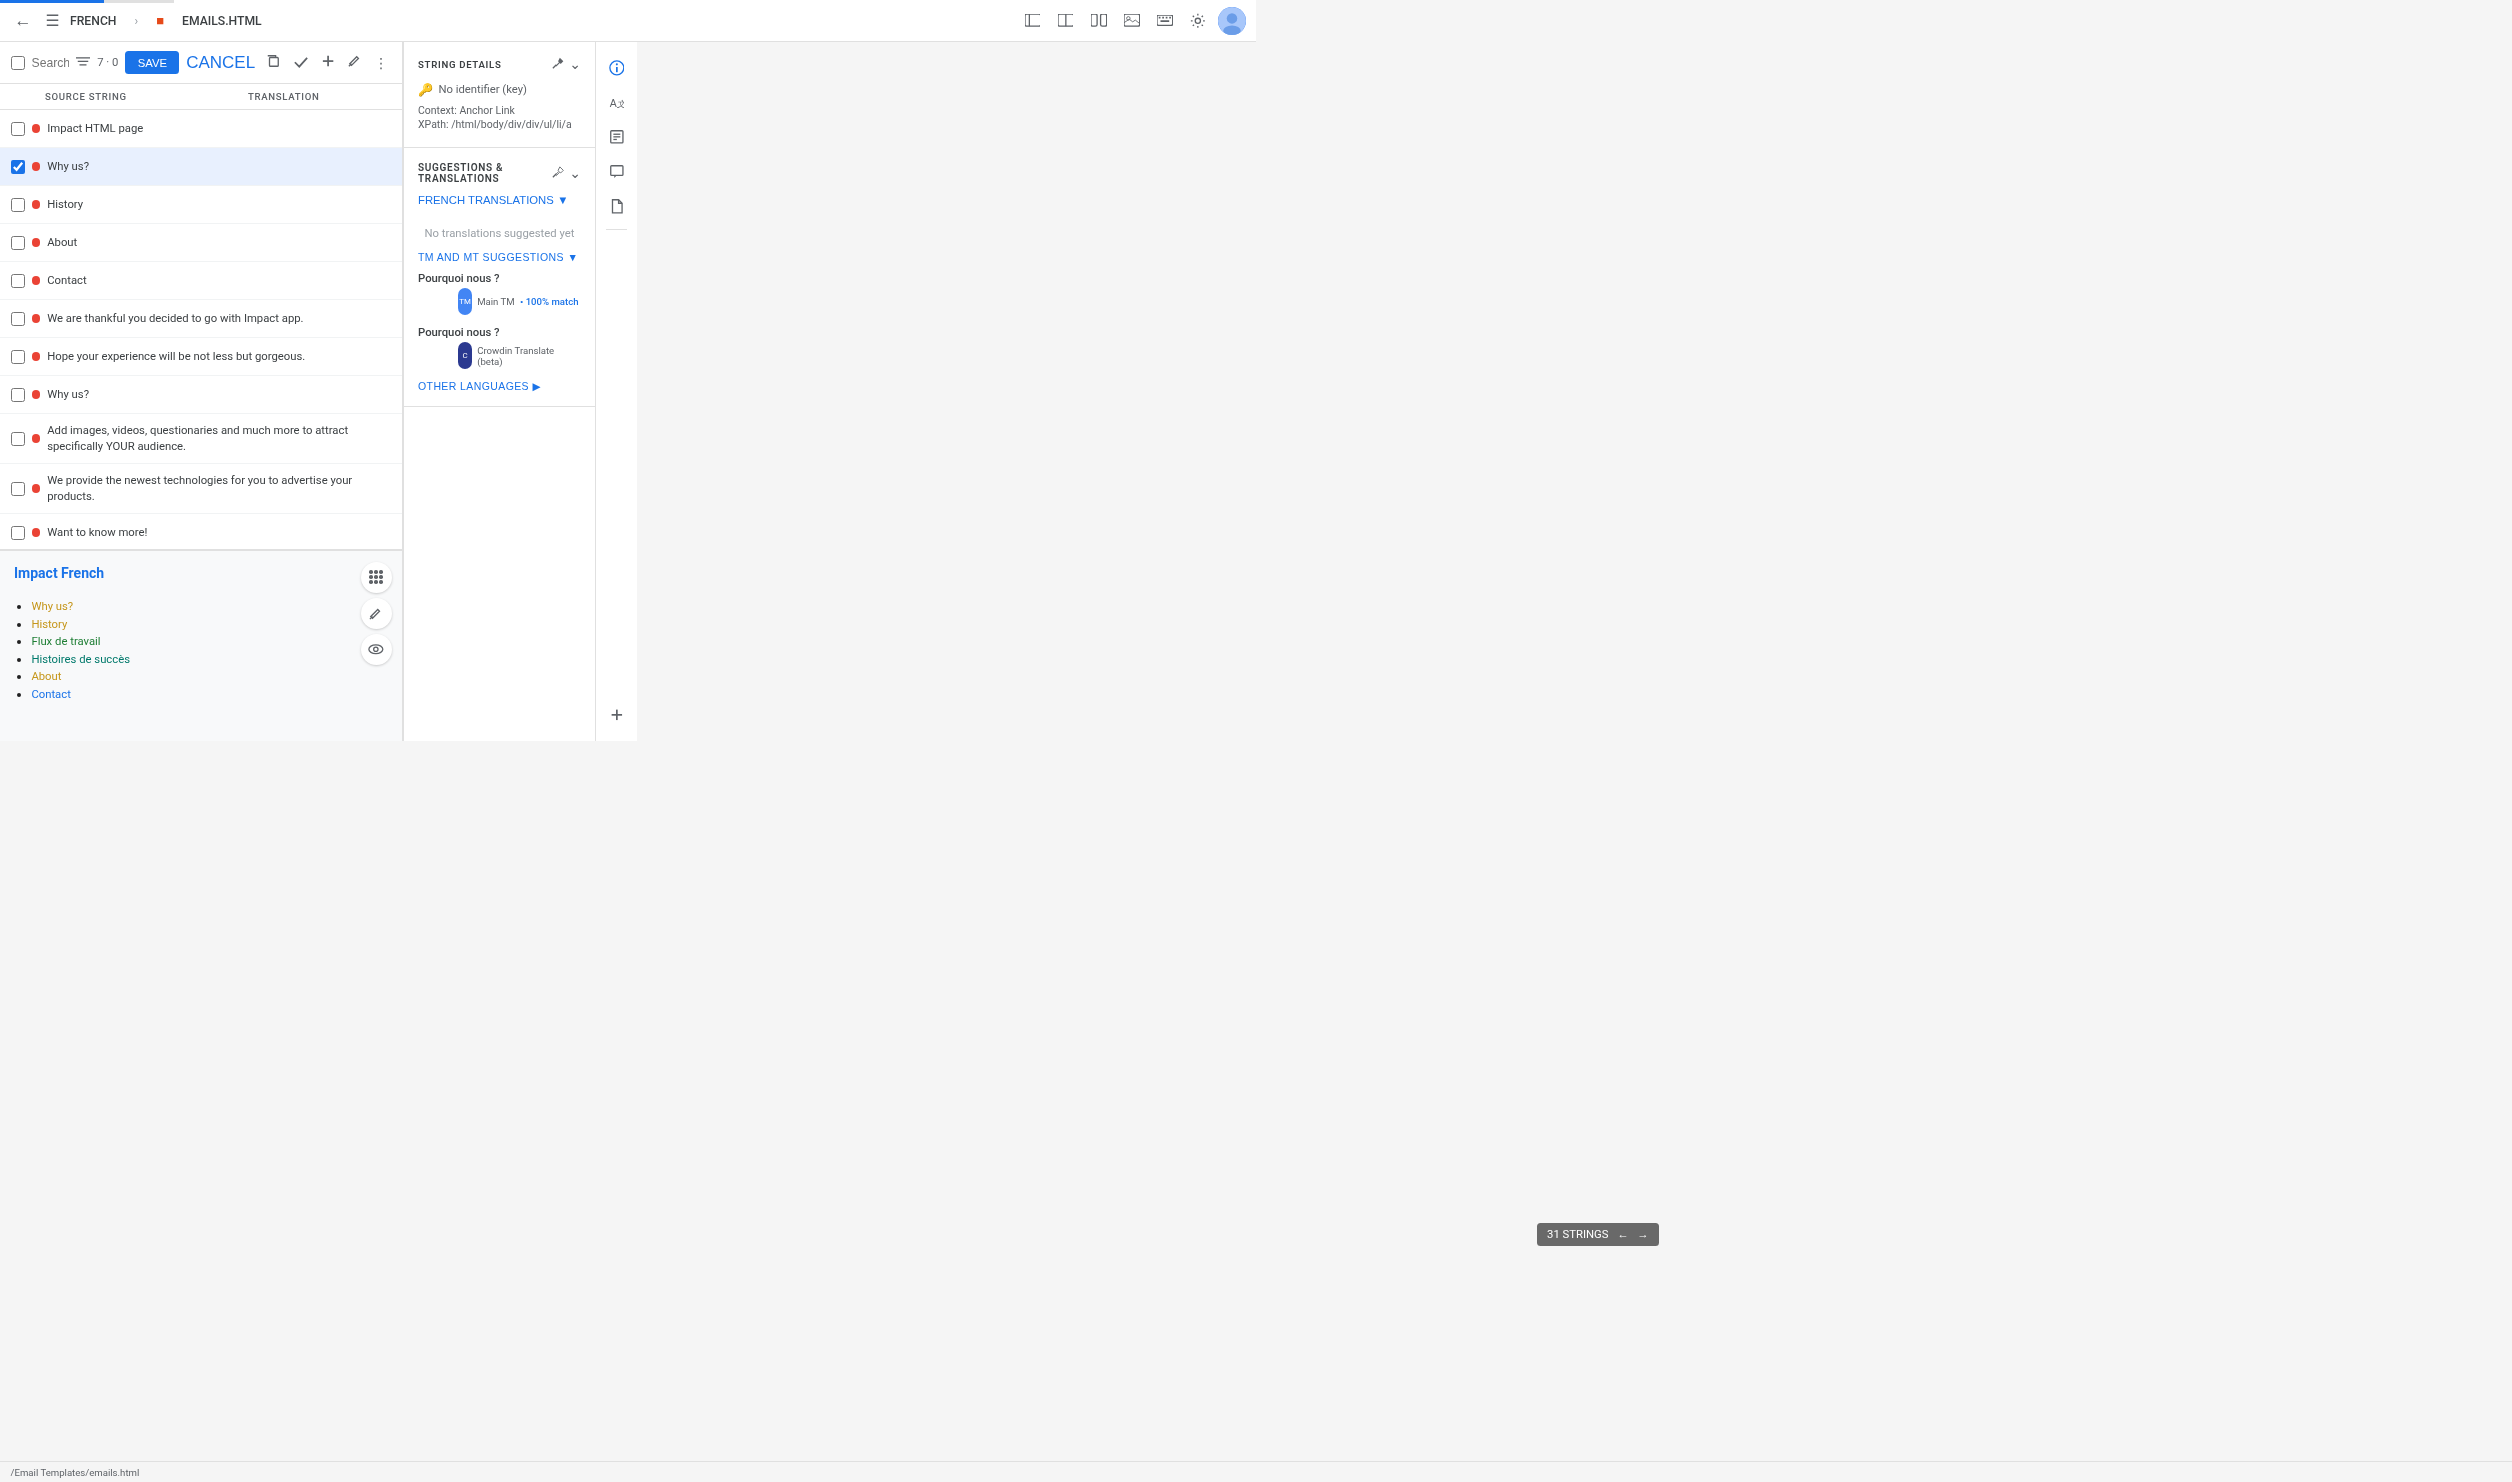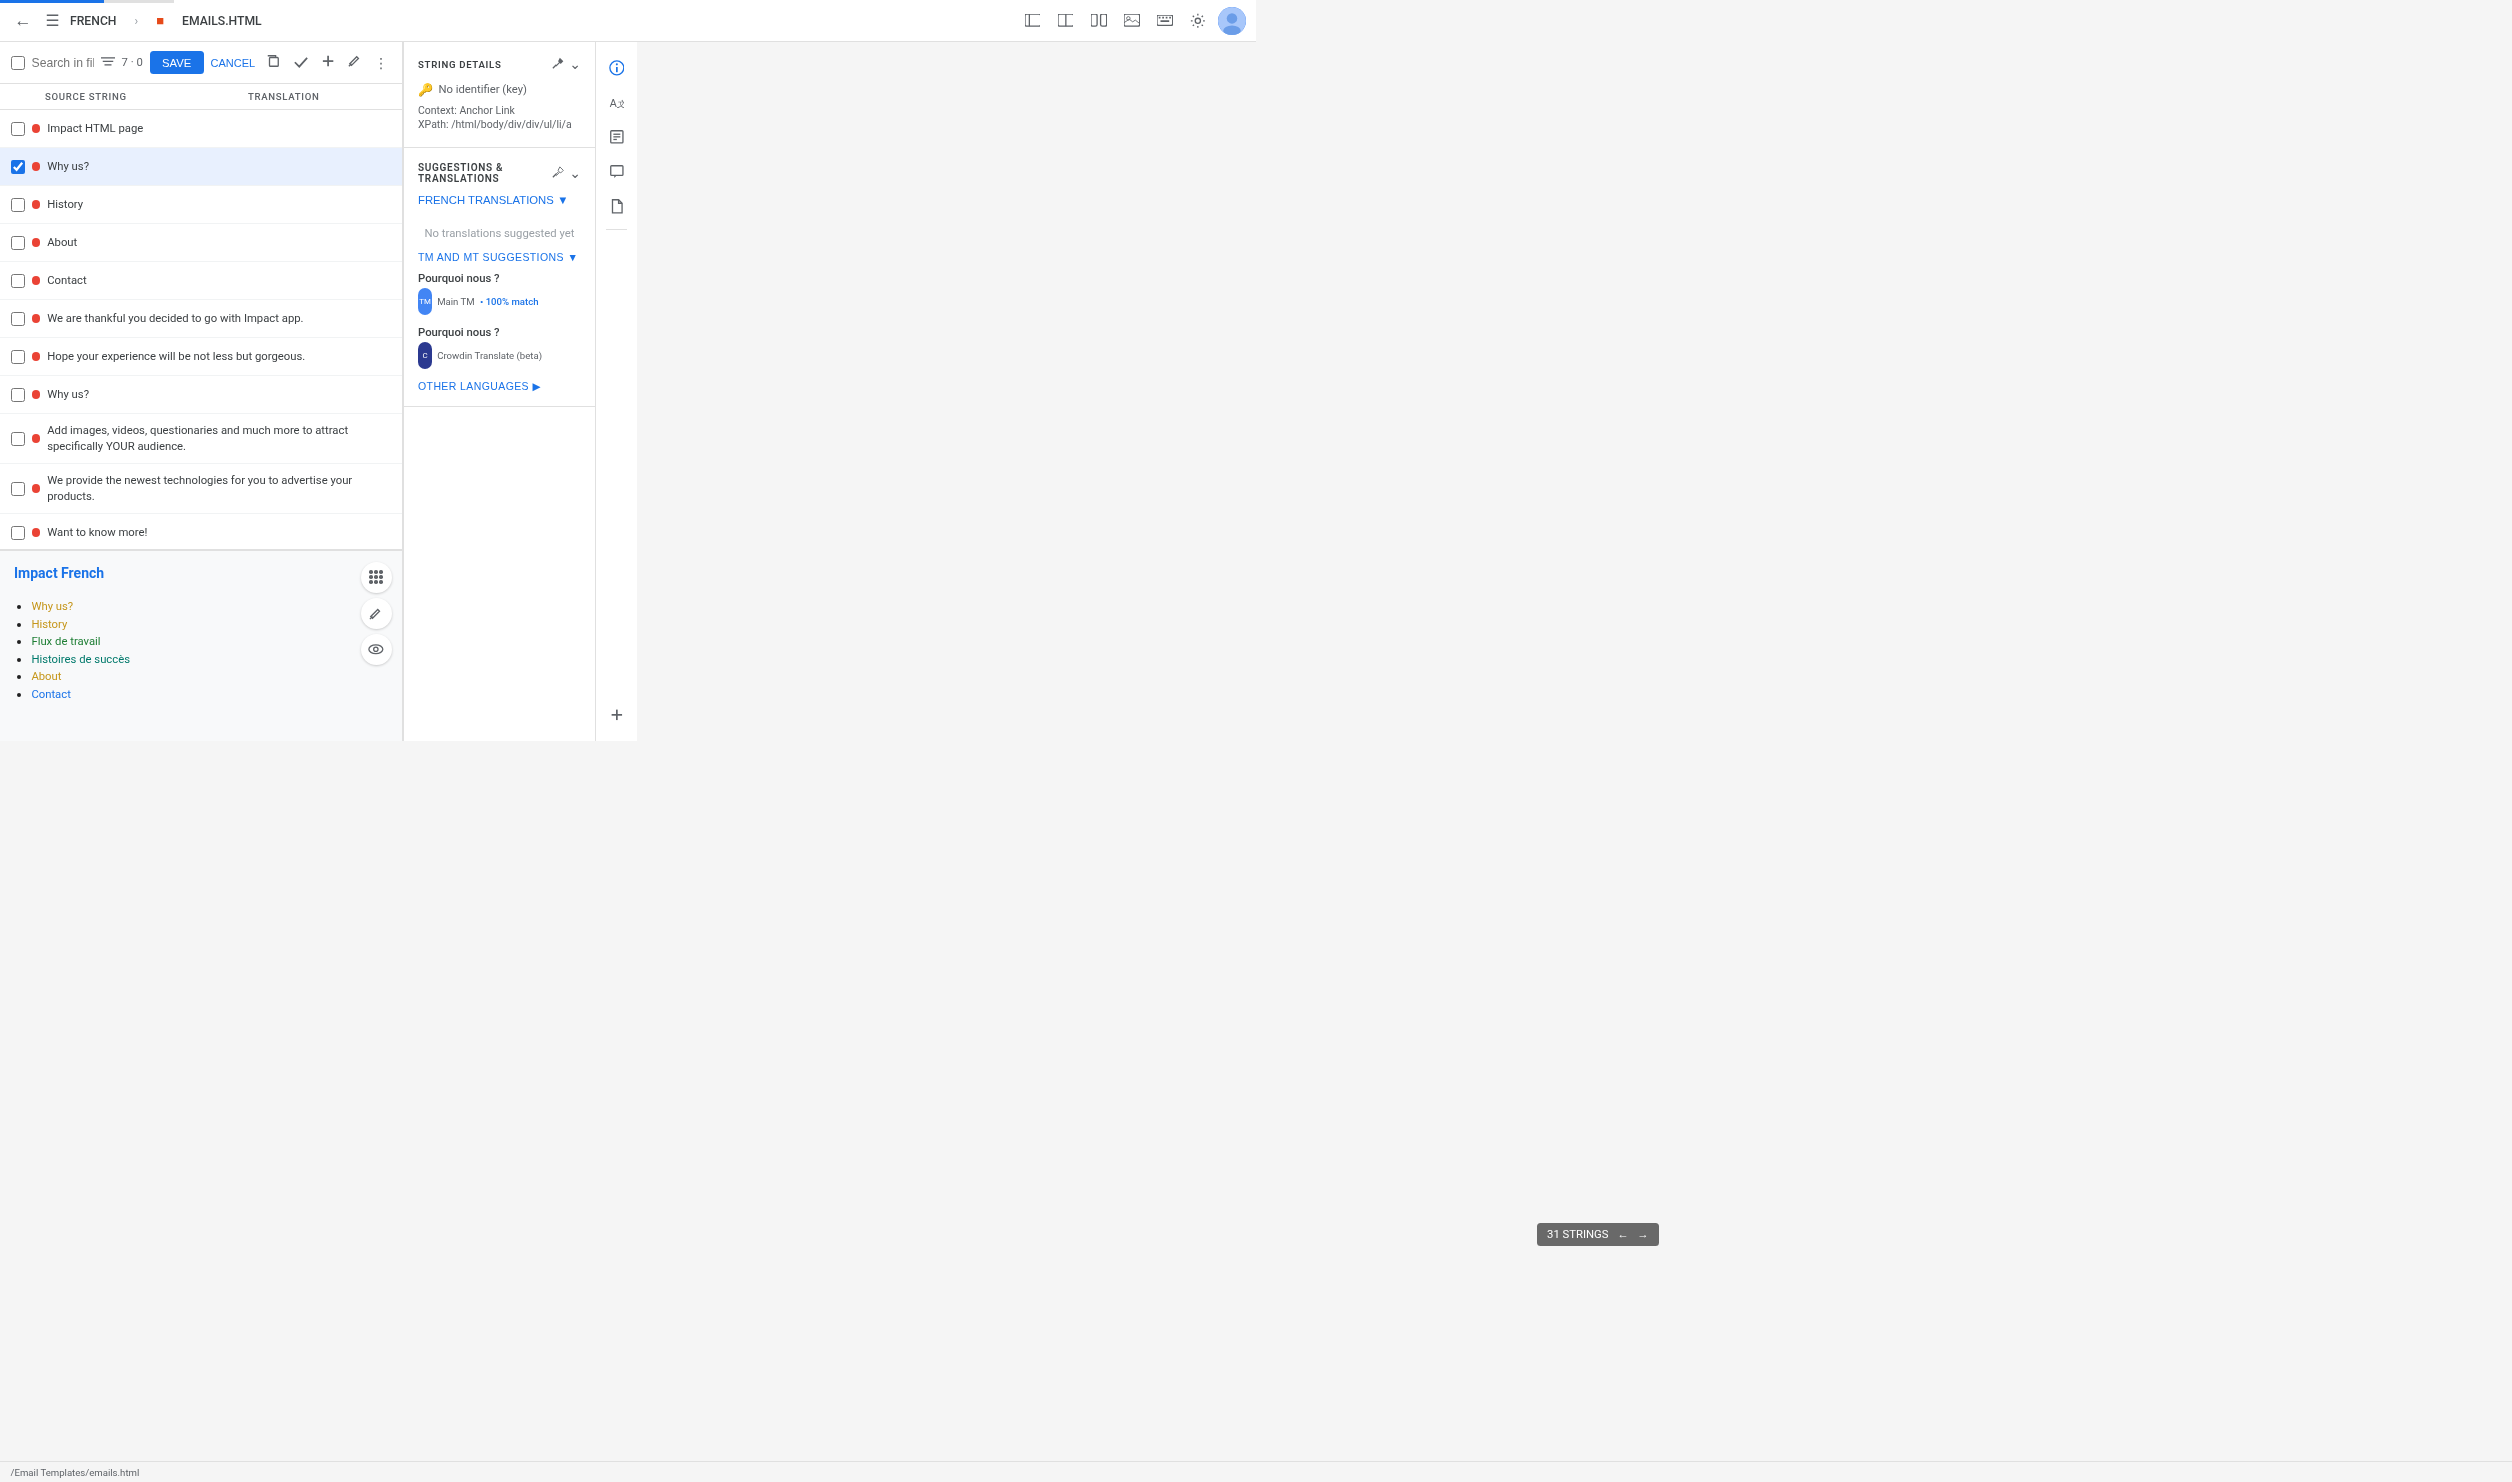--- a/index.html
+++ b/index.html
@@ -44,21 +44,21 @@
     }
     .search-checkbox { width: 14px; height: 14px; accent-color: #1a73e8; cursor: pointer; }
     .search-input-wrap { flex: 1; }
     .search-input {
       border: none; outline: none; width: 100%; font-size: 12.2px; color: #3c4043;
       background: transparent;
     }
     .search-filter-icon { color: #5f6368; cursor: pointer; font-size: 14px; }
     .search-count { font-size: 11.3px; color: #5f6368; white-space: nowrap; }
     .search-save-btn { background: #1a73e8; color: white; border: none; border-radius: 3.5px; padding: 5.2px 12.2px; font-size: 11.3px; font-weight: 500; cursor: pointer; }
-    .search-cancel-btn { color: #1a73e8; background: none; border: none; font-size: 11px; font-weight: 500; cursor: pointer; }
+    .search-cancel-btn { color: #1a73e8; background: none; border: none; font-size: 17px; font-weight: 500; cursor: pointer; }
     .search-icon-btn { color: #5f6368; cursor: pointer; font-size: 14px; padding: 3.5px; }
 
     
     .col-headers {
       display: flex;
       padding: 7px 14px 7px 45px;
       background: #fff;
       border-bottom: 0.9px solid #e0e0e0;
     }
     .col-source { flex: 1; font-size: 9.6px; font-weight: 500; color: #5f6368; letter-spacing: 0.7px; text-transform: uppercase; }
@@ -198,21 +198,21 @@
       background: none;
       border: none;
       padding: 0;
       letter-spacing: 0.4px;
       text-transform: uppercase;
     }
 
     .suggestion-item { margin-bottom: 10.5px; }
     .suggestion-text { font-size: 11.3px; color: #3c4043; margin-bottom: 3.5px; font-weight: 500; }
     .suggestion-meta { display: flex; align-items: center; gap: 5.2px; font-size: 9.6px; color: #5f6368; }
-    .suggestion-source-icon { width: 14px; height: 27px; border-radius: 7px; background: #4285f4; display: flex; align-items: center; justify-content: center; color: white; font-size: 7.9px; flex-shrink: 0; }
+    .suggestion-source-icon { width: 14px; height: 27px; border-radius: 7px; background: #4285f4; display: flex; align-items: center; justify-content: center; color: white; font-size: 7.9px; flex-shrink: 0; margin-left: 40px; }
     .suggestion-source-icon.crowdin { background: #2b3990; }
     .suggestion-source-label { color: #5f6368; }
 
     .other-langs-btn {
       display: flex;
       align-items: center;
       gap: 3.5px;
       color: #1a73e8;
       font-size: 10.5px;
       font-weight: 500;

